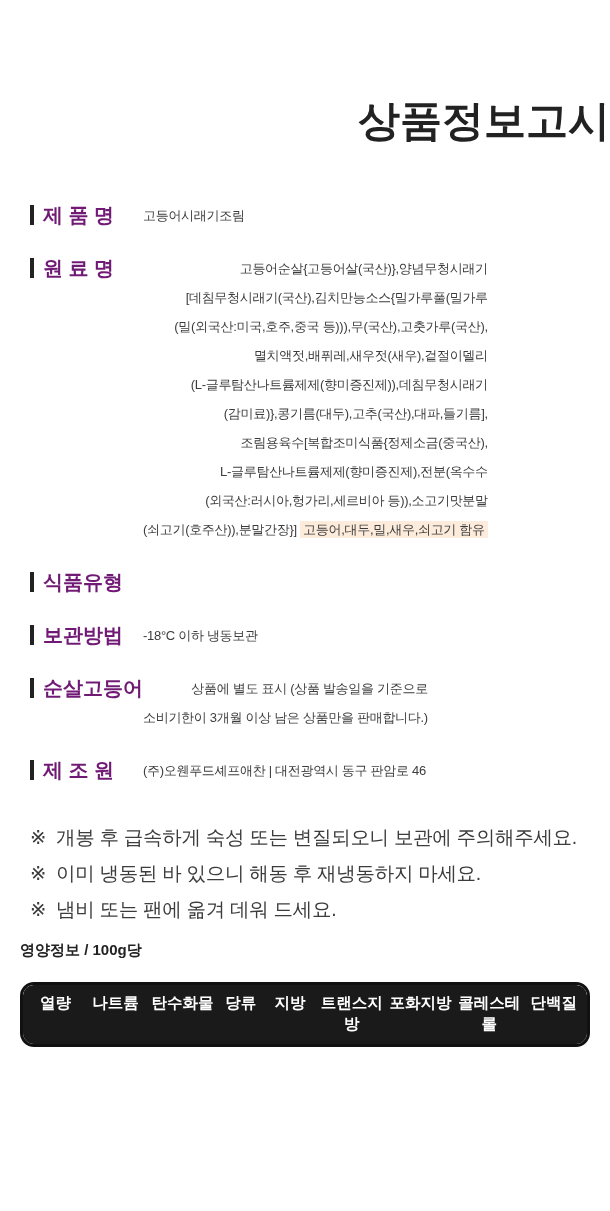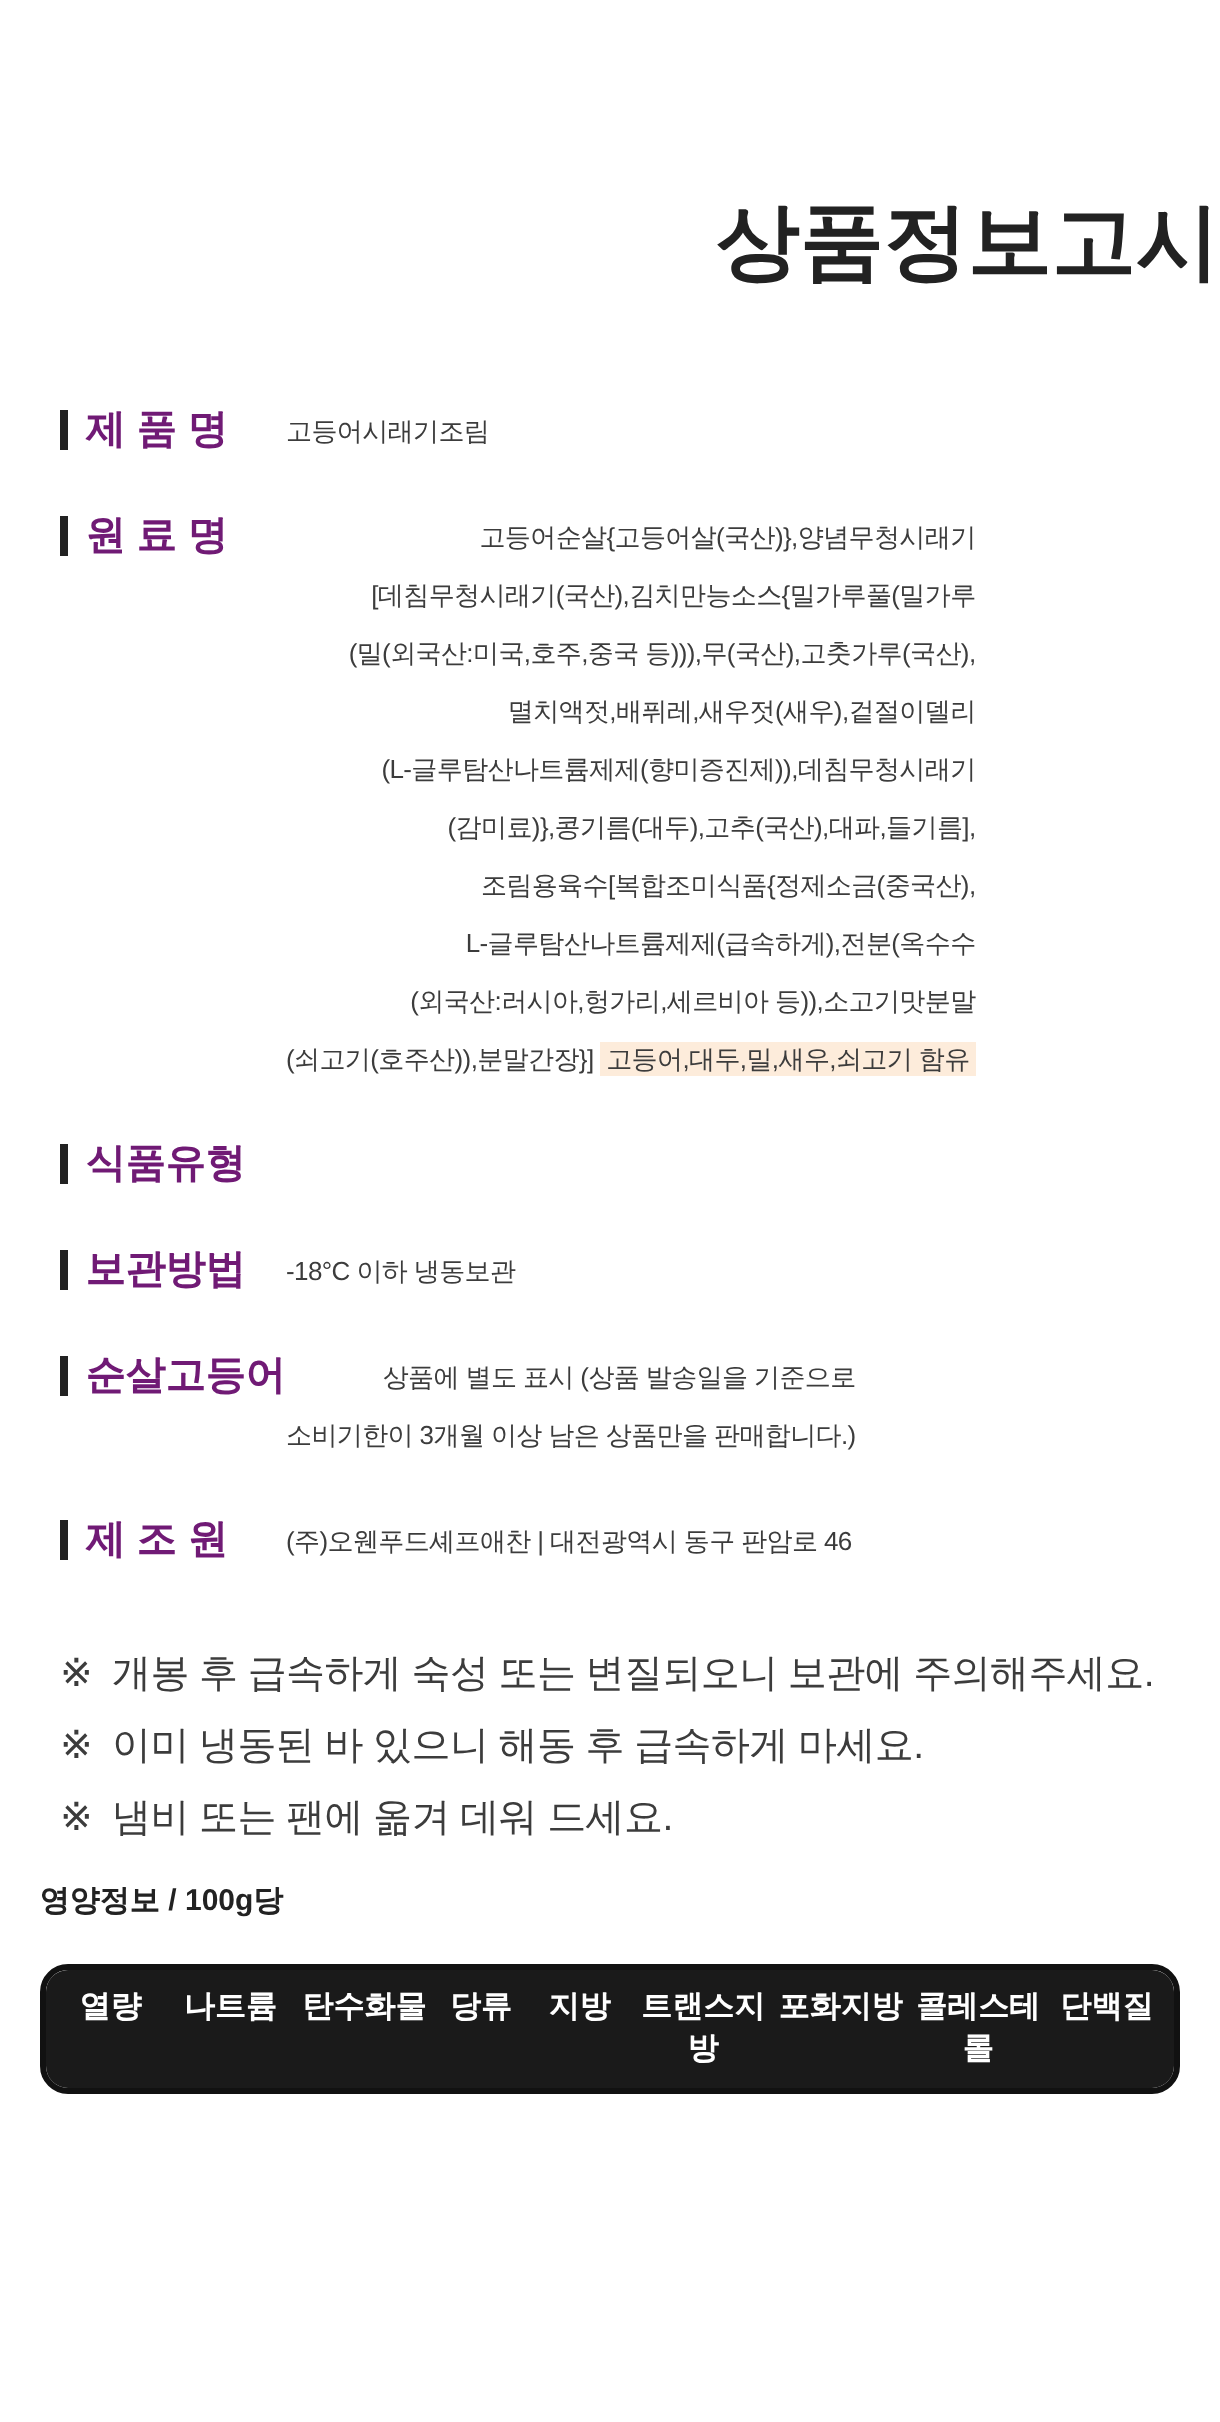--- a/index.html
+++ b/index.html
@@ -113,21 +113,21 @@
     <span class="label-bar"></span>
     <span class="label">원 료 명</span>
     <div class="value">
       <div>고등어순살{고등어살(국산)},양념무청시래기</div>
       <div>[데침무청시래기(국산),김치만능소스{밀가루풀(밀가루</div>
       <div>(밀(외국산:미국,호주,중국 등))),무(국산),고춧가루(국산),</div>
       <div>멸치액젓,배퓌레,새우젓(새우),겉절이델리</div>
       <div>(L-글루탐산나트륨제제(향미증진제)),데침무청시래기</div>
       <div>(감미료)},콩기름(대두),고추(국산),대파,들기름],</div>
       <div>조림용육수[복합조미식품{정제소금(중국산),</div>
-      <div>L-글루탐산나트륨제제(급속하게),전분(옥수수</div>
+      <div>L-글루탐산나트륨제제(향미증진제),전분(옥수수</div>
       <div>(외국산:러시아,헝가리,세르비아 등)),소고기맛분말</div>
       <div><span>(쇠고기(호주산)),분말간장}] </span><span class="allergen">고등어,대두,밀,새우,쇠고기 함유</span></div>
     </div>
   </div>
 
   <div class="info-row">
     <span class="label-bar"></span>
     <span class="label">식품유형</span>
   </div>
 
@@ -157,21 +157,21 @@
 <div class="notices">
   <div class="notice">
     <span class="notice-marker">※</span>
     <div>
       <div>개봉 후 급속하게 숙성 또는 변질되오니 보관에 주의해주세요.</div>
     </div>
   </div>
   <div class="notice">
     <span class="notice-marker">※</span>
     <div>
-      <div>이미 냉동된 바 있으니 해동 후 급속하게 마세요.</div>
+      <div>이미 냉동된 바 있으니 해동 후 재냉동하지 마세요.</div>
     </div>
   </div>
   <div class="notice">
     <span class="notice-marker">※</span>
     <div>
       <div>냄비 또는 팬에 옮겨 데워 드세요.</div>
     </div>
   </div>
 </div>
 

